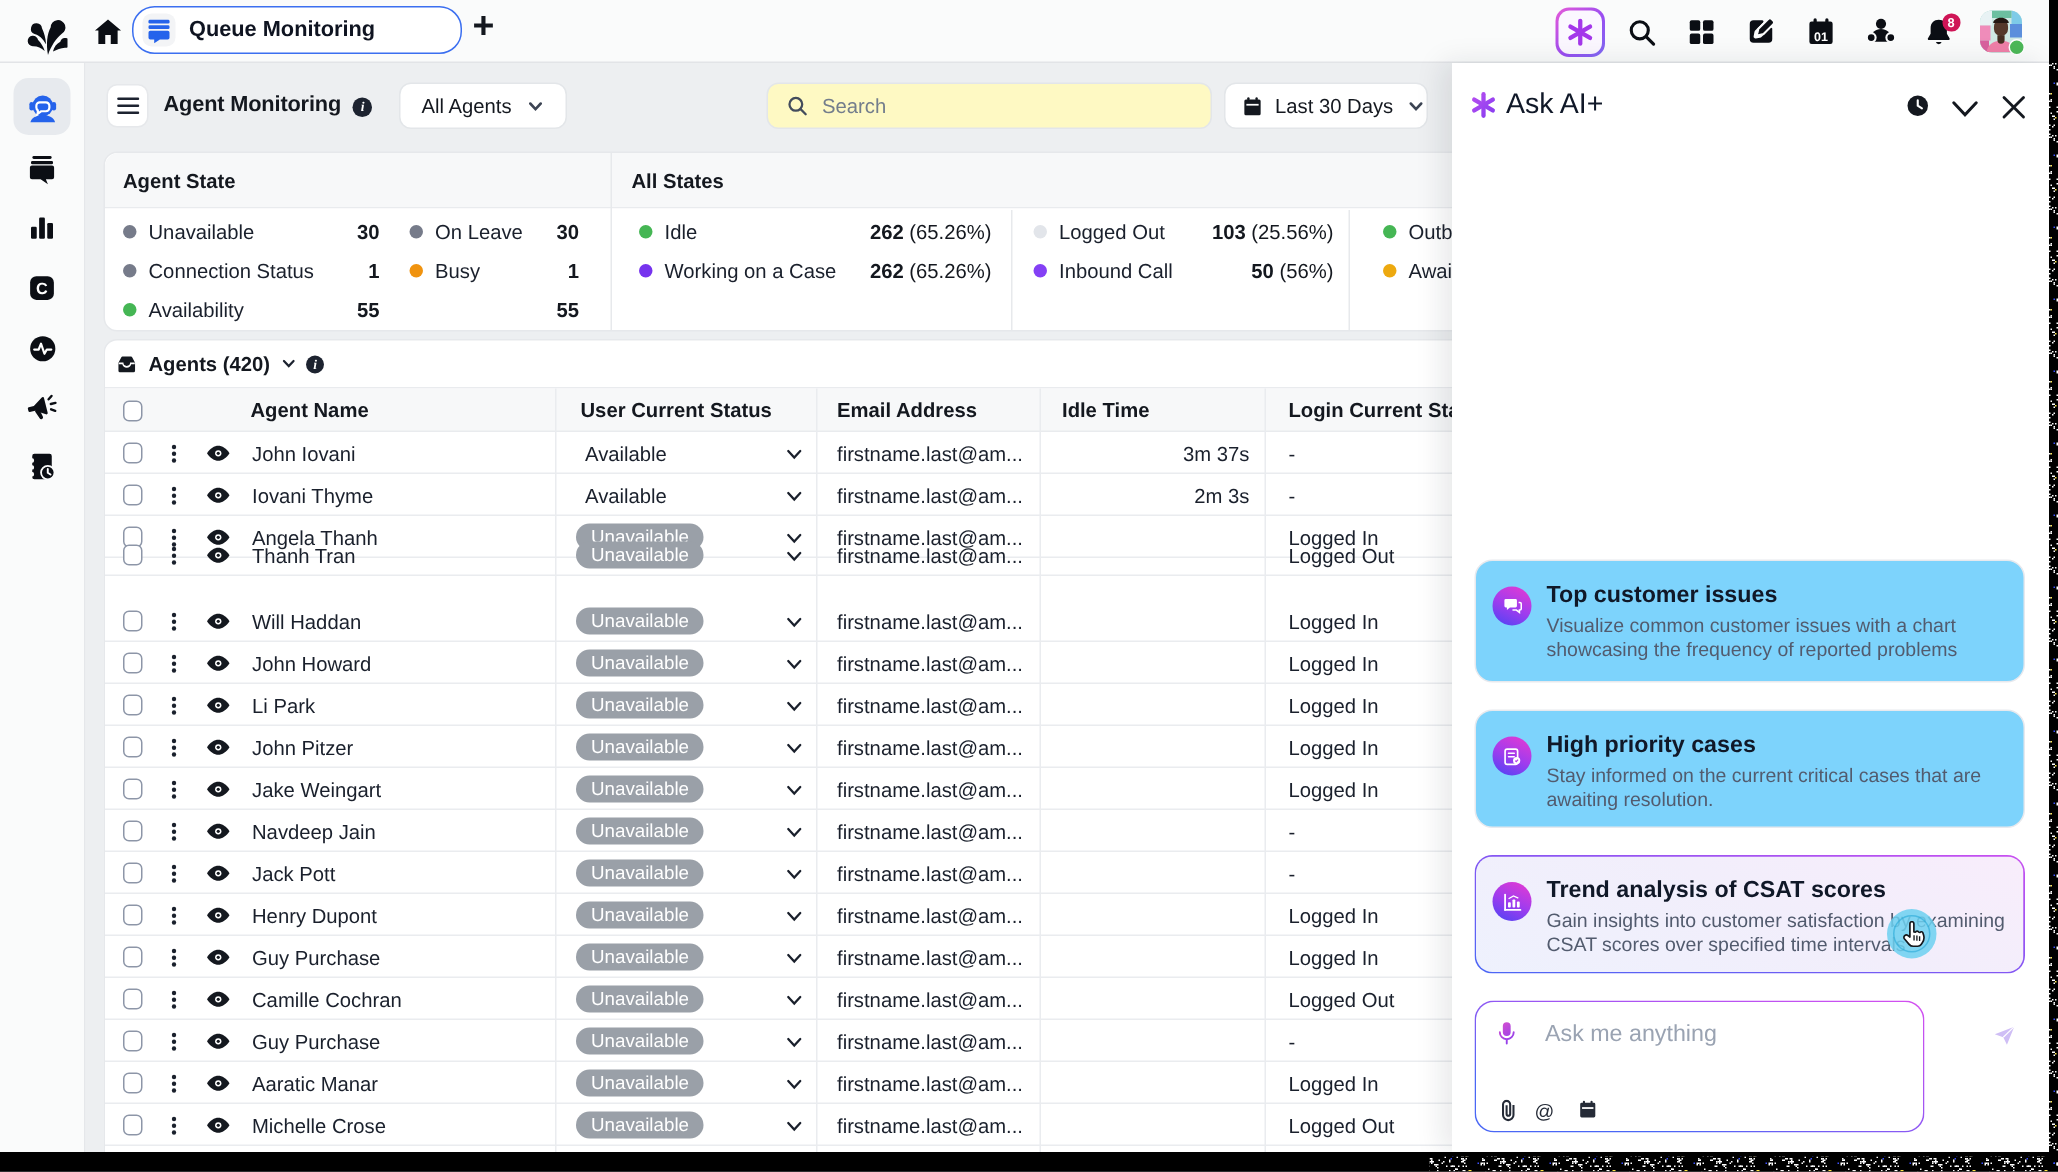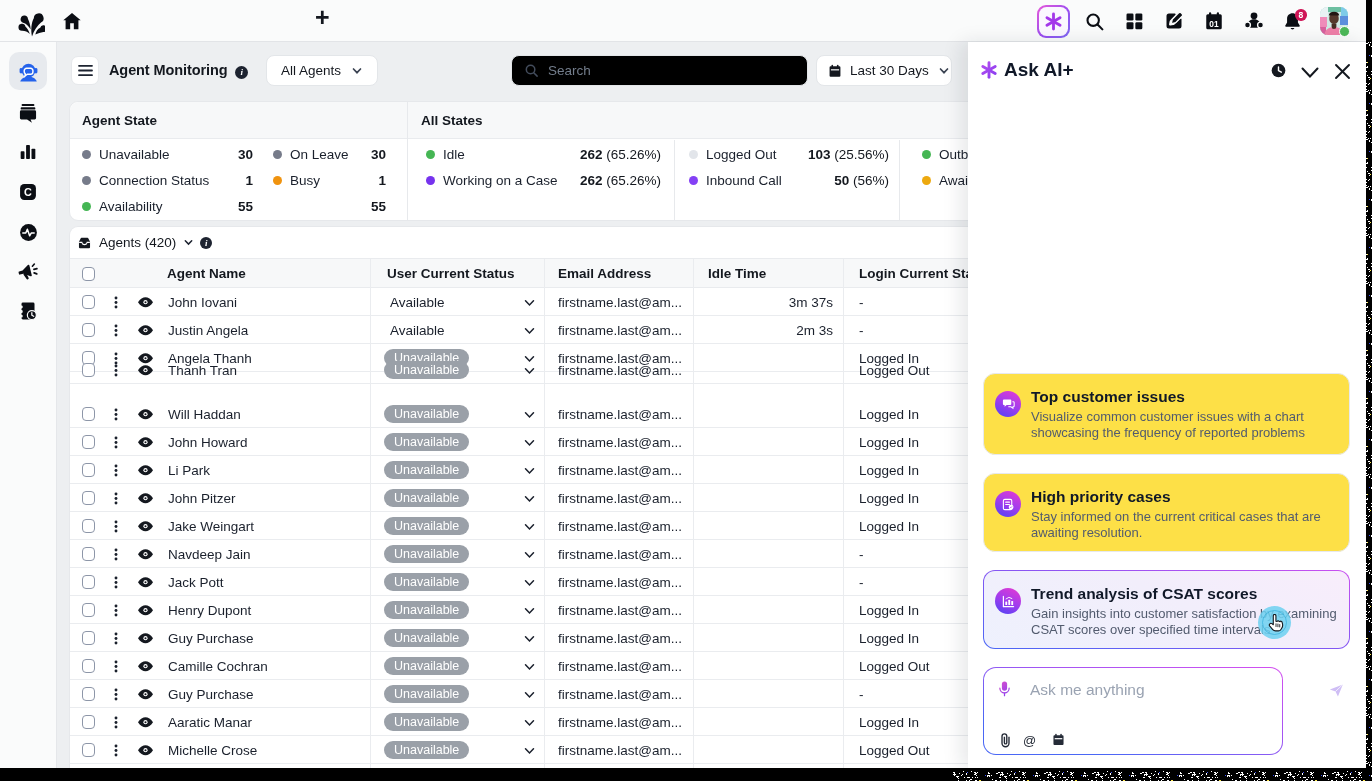--- a/index.html
+++ b/index.html
@@ -23,21 +23,21 @@
 
 .sidebar{position:absolute;left:0;top:42px;width:57px;height:726px;background:#fafbfb;border-right:1px solid #e5e7ea}
 .sbactive{position:absolute;left:9px;top:10px;width:38px;height:38px;border-radius:10px;background:#e7eaee;display:flex;align-items:center;justify-content:center}
 .sbi{position:absolute;left:16px;width:24px;height:24px;display:flex;align-items:center;justify-content:center}
 
 .toolbar{position:absolute;left:57px;top:42px;right:0;height:59px}
 .hambox{position:absolute;left:14px;top:14px;width:28px;height:29px;background:#fff;border:1px solid #e6e8eb;border-radius:7px;display:flex;align-items:center;justify-content:center}
 .pagetitle{position:absolute;left:52px;top:20px;font-size:14.5px;font-weight:bold;color:#14181f;letter-spacing:-0.1px}
 .infoc{display:inline-flex;width:13px;height:13px;border-radius:50%;background:#1d2330;color:#fff;font-size:9px;font-weight:bold;align-items:center;justify-content:center;font-style:italic;font-family:"Liberation Serif",serif}
 .pill{position:absolute;top:13px;height:31px;background:#fff;border:1px solid #e3e6e9;border-radius:8px;display:flex;align-items:center;font-size:13.5px;color:#14181f}
-.srch{position:absolute;left:454px;top:13px;width:297px;height:31px;background:#000000;border:1px solid #e3e6e9;border-radius:8px;display:flex;align-items:center;color:#737d8c;font-size:13.5px}
+.srch{position:absolute;left:454px;top:13px;width:297px;height:31px;background:#fef9c3;border:1px solid #e3e6e9;border-radius:8px;display:flex;align-items:center;color:#737d8c;font-size:13.5px}
 
 .stats{position:absolute;left:69px;top:101px;width:1290px;height:120px;background:#fff;border:1px solid #e6e8eb;border-radius:9px}
 .stats .hd{position:absolute;left:0;top:0;right:0;height:37px;background:#f7f8f9;border-bottom:1px solid #e9ebee;border-radius:9px 9px 0 0}
 .stats .t1{position:absolute;left:12px;top:11px;font-size:13.5px;font-weight:bold;color:#14181f}
 .vd{position:absolute;top:0;bottom:0;width:1px;background:#e7e9ec}
 .vd2{position:absolute;top:38px;bottom:0;width:1px;background:#e7e9ec}
 .srow{position:absolute;height:26px;display:flex;align-items:center;font-size:13.5px;color:#1a202c}
 .dot{width:9px;height:9px;border-radius:50%;display:inline-block;margin-right:8px;flex:0 0 auto}
 .sval{position:absolute;font-size:13.5px;font-weight:bold;color:#14181f;text-align:right}
 
@@ -45,22 +45,22 @@
 .tbar{position:absolute;left:0;top:0;right:0;height:32px;border-bottom:1px solid #e9ebee;display:flex;align-items:center}
 .thead{position:absolute;left:0;top:32px;right:0;height:29px;background:#f7f8f9;border-bottom:1px solid #e9ebee}
 .th{position:absolute;top:0;height:29px;display:flex;align-items:center;font-size:13.5px;font-weight:bold;color:#14181f}
 .trow{position:absolute;left:0;right:0;height:28px;border-bottom:1px solid #eaecef}
 .td{position:absolute;top:0;height:28px;display:flex;align-items:center;font-size:13.5px;color:#1a202c}
 .cbx{position:absolute;width:13.5px;height:13.5px;border:1.5px solid #8d96a8;border-radius:4px;background:#fff}
 .pillgray{background:#9aa0a8;color:#fff;font-size:12.5px;border-radius:9px;height:18px;display:flex;align-items:center;padding:0 10px}
 .colline{position:absolute;top:32px;bottom:0;width:1px;background:#eaecef}
 
 .panel{position:absolute;left:968px;top:42px;width:398px;height:726px;background:#fff;box-shadow:-7px 0 18px rgba(20,26,40,.10)}
-.phtitle{position:absolute;left:36px;top:17px;font-size:19px;font-weight:bold;color:#101828}
-.card{position:absolute;left:15px;width:367px;background:#fde047;border:1px solid #e7e9ee;border-radius:12px}
+.phtitle{position:absolute;left:36px;top:17px;font-size:19px;font-weight:normal;color:#101828}
+.card{position:absolute;left:15px;width:367px;background:#7dd3fc;border:1px solid #e7e9ee;border-radius:12px}
 .cicon{position:absolute;left:11px;top:17px;width:26px;height:26px;border-radius:50%;background:linear-gradient(205deg,#e93ad0 0%,#a03cee 52%,#4b44f4 100%);display:flex;align-items:center;justify-content:center}
 .ctitle{position:absolute;left:47px;top:14px;font-size:15.5px;font-weight:bold;color:#101828}
 .cdesc{position:absolute;left:47px;top:35px;font-size:13px;color:#525b6e;line-height:16.3px;width:322px}
 .card3{border:1.6px solid transparent;background:linear-gradient(205deg,#f8edfb 0%,#f2eefb 45%,#eef1fd 100%) padding-box,linear-gradient(to top right,#4a67f5,#8a55f3 55%,#c94ff0) border-box}
 .askbox{position:absolute;left:15px;top:625px;width:300px;height:88px;border-radius:13px;border:1.6px solid transparent;background:linear-gradient(#fff,#fff) padding-box,linear-gradient(to top right,#4a67f5 20%,#a355f3 60%,#d44ff0) border-box}
 .askin{width:100%;height:100%;position:relative}
 .askph{position:absolute;left:46px;top:13px;font-size:15.5px;color:#9aa3b2}
 </style>
 </head>
 <body>
@@ -378,20 +378,30 @@
 <div class="topbar">
  <svg class="logo" width="30" height="30" viewBox="0 0 30 30">
   <path d="M17 28.6 C15.7 21.5 16.3 14.8 18.8 10.2 A 4.9 4.9 0 1 1 26 14.6 C22.6 17.4 19 22.4 17 28.6 Z" fill="#0b0e14"></path>
   <path d="M15.7 21.5 C13.4 17.6 11 15.5 8 14.7 A 3.7 3.7 0 1 1 13 10.9 C14.4 13.8 15.4 17.3 15.7 21.5 Z" fill="#0b0e14"></path>
   <path d="M14.8 26 C12.4 23.7 9.9 22.7 6.9 22.8 A 3.5 3.5 0 1 1 10.4 18.6 C12.3 20.5 13.9 23 14.8 26 Z" fill="#0b0e14"></path>
   <path d="M20.3 26.4 C21.1 23.2 22.7 21 25.2 19.8 A 3.3 3.3 0 1 1 28.3 23.9 C25.6 24.3 22.9 25.1 20.3 26.4 Z" fill="#0b0e14"></path>
  </svg>
  <svg class="homeic" width="22" height="22" viewBox="0 0 24 24">
         <path d="M12 3.2 L21.5 11.2 L19 11.2 L19 21 L14 21 L14 14.5 L10 14.5 L10 21 L5 21 L5 11.2 L2.5 11.2 Z" fill="#0b0e14"></path>
       </svg>
+ <div class="tab">
+   <div class="tabic">
+          <svg width="16" height="17" viewBox="0 0 16 17">
+            <rect x="1" y="1.2" width="14" height="2.5" rx="0.9" fill="#2563eb"></rect>
+            <rect x="1" y="4.9" width="14" height="2.5" rx="0.9" fill="#2563eb"></rect>
+            <path d="M2.2 8.5 h11.6 a1.2 1.2 0 0 1 1.2 1.2 v3.5 a1.2 1.2 0 0 1-1.2 1.2 H8.6 L4.8 16.9 v-2.5 H2.2 a1.2 1.2 0 0 1-1.2-1.2 V9.7 a1.2 1.2 0 0 1 1.2-1.2 Z" fill="#2563eb"></path>
+          </svg>
+        </div>
+   <span class="tabtxt">Queue Monitoring</span>
+ </div>
  <div class="plus">+</div>
  <div class="aitile">
         <div class="inner">
    <svg width="19" height="19" viewBox="0 0 20 20">
             <g stroke="#a437ea" stroke-width="3" stroke-linecap="round">
               <line x1="10" y1="2" x2="10" y2="18"></line>
               <line x1="3.1" y1="6" x2="16.9" y2="14"></line>
               <line x1="16.9" y1="6" x2="3.1" y2="14"></line>
             </g>
           </svg>
@@ -583,21 +593,21 @@
  <div class="srow" style="left:852px;top:39px"><span class="dot" style="background:#45b654"></span>Outbound Call</div>
  <div class="srow" style="left:852px;top:65px"><span class="dot" style="background:#eda90f"></span>Awaiting Response</div>
 </div>
 
 <div class="tcard">
  <div class="tbar">
   <svg style="margin-left:8px" width="13" height="12" viewBox="0 0 14 13">
           <path d="M1 5.2 L3.1 1.2 a0.9 0.9 0 0 1 0.8-0.5 h6.2 a0.9 0.9 0 0 1 0.8 0.5 L13 5.2 V11 a1.1 1.1 0 0 1-1.1 1.1 H2.1 A1.1 1.1 0 0 1 1 11 Z" fill="#14181f"></path>
           <path d="M1.2 5.1 h3.4 a2.4 2.4 0 0 0 4.8 0 h3.4 v1.3 h-2.6 a3.3 3.3 0 0 1-6.4 0 H1.2 Z" fill="#fff"></path>
         </svg>
-  <span style="margin-left:8px;font-size:13.5px;font-weight:normal;color:#14181f">Agents (420)</span>
+  <span style="margin-left:8px;font-size:13.5px;font-weight:bold;color:#14181f">Agents (420)</span>
   <svg style="margin-left:7px" width="11" height="11" viewBox="0 0 12 12" fill="none" stroke="#1d2330" stroke-width="1.6" stroke-linecap="round">
           <path d="M2.5 4 L6 7.7 L9.5 4"></path>
         </svg>
   <span class="infoc" style="margin-left:6px;width:12px;height:12px">i</span>
  </div>
  <div class="thead">
   <div class="cbx" style="left:11.5px;top:8px"></div>
   <div class="th" style="left:97px">Agent Name</div>
   <div class="th" style="left:317px">User Current Status</div>
   <div class="th" style="left:488px">Email Address</div>
@@ -634,21 +644,21 @@
 <svg style="position:absolute;left:42px;top:7px" width="45" height="14" viewBox="0 0 45 14">
           <g fill="#1a202c">
             <circle cx="4" cy="3" r="1.45"></circle>
             <circle cx="4" cy="7.5" r="1.45"></circle>
             <circle cx="4" cy="12" r="1.45"></circle>
           </g>
           <path d="M26 7.2 C28 3.9 31 2.2 33.5 2.2 C36 2.2 39 3.9 41 7.2 C39 10.5 36 12.2 33.5 12.2 C31 12.2 28 10.5 26 7.2 Z" fill="#14181f"></path>
           <circle cx="33.5" cy="7.2" r="2.1" fill="#fff"></circle>
           <circle cx="33.5" cy="7.2" r="1.05" fill="#14181f"></circle>
         </svg>
-<div class="td" style="left:98px">Justin Angela</div>
+<div class="td" style="left:98px">Iovani Thyme</div>
 <div class="td" style="left:320px">Available</div>
 <svg style="position:absolute;left:453px;top:8.5px" width="13" height="12" viewBox="0 0 13 12" fill="none" stroke="#1a202c" stroke-width="1.5" stroke-linecap="round">
           <path d="M2.5 3.7 L6.5 8 L10.5 3.7"></path>
         </svg>
 <div class="td" style="left:488px">firstname.last@am...</div>
 <div class="td" style="left:638px;width:125px;justify-content:flex-end">2m 3s</div>
 <div class="td" style="left:789px">-</div>
 </div>
 <div class="trow" style="top:117px">
 <div class="cbx" style="left:11.5px;top:7px"></div>

